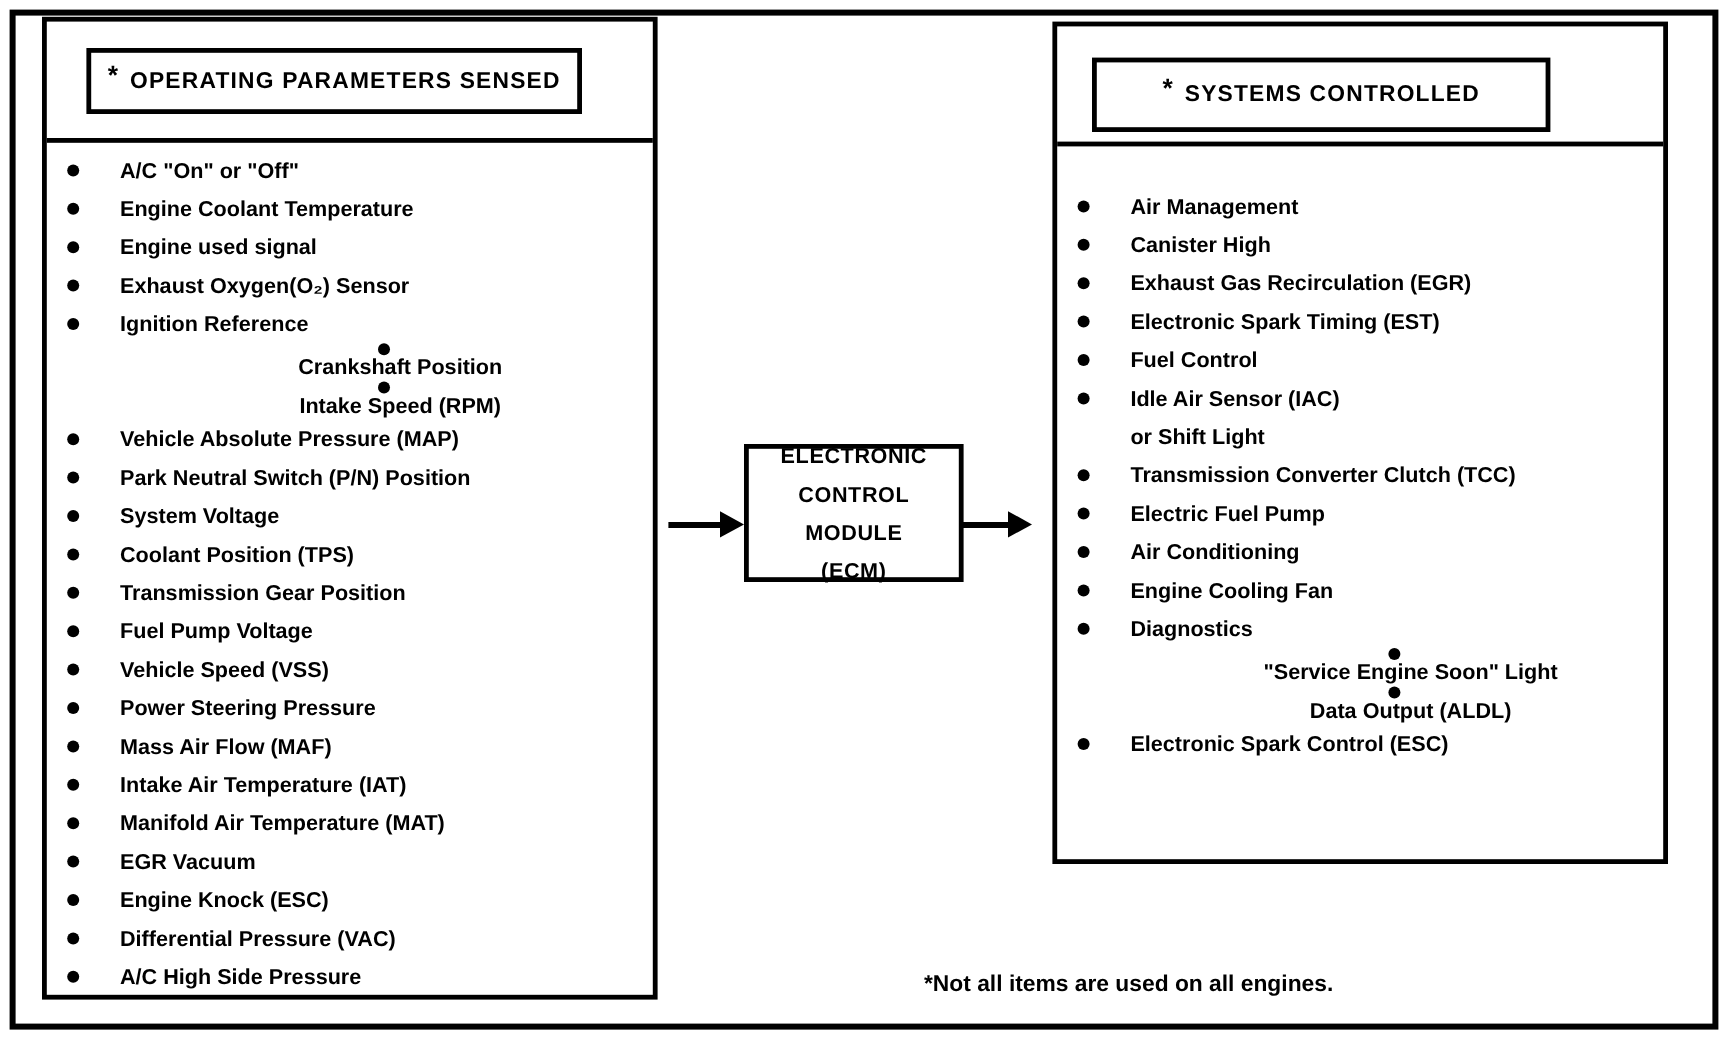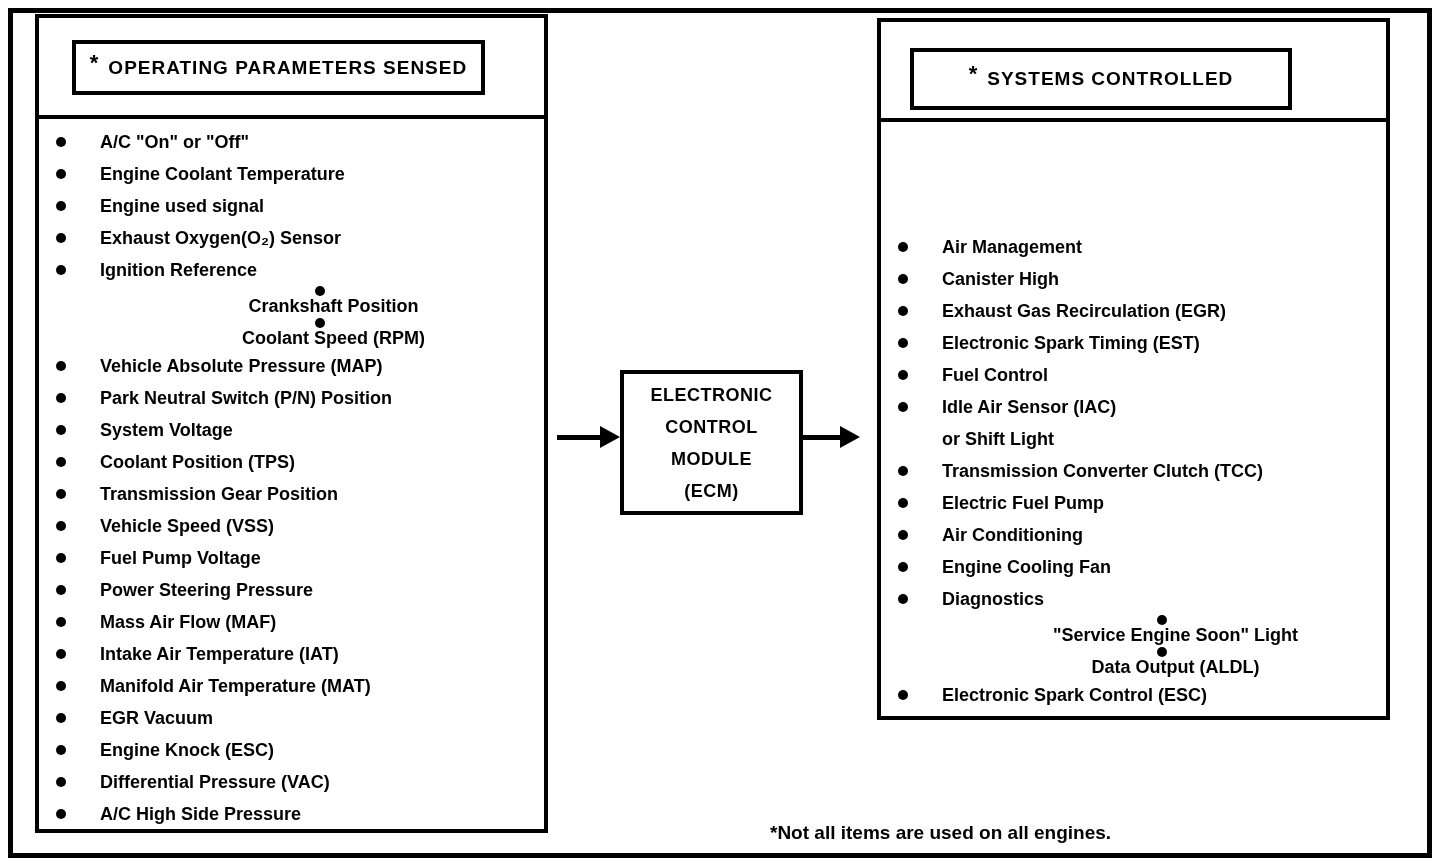--- a/index.html
+++ b/index.html
@@ -62,21 +62,21 @@
     position: relative;
     top: -5px;
     margin-right: 10px;
     font-size: 22px;
     letter-spacing: 0;
   }
 
   
   .list { width: 100%; }
   .panel-left  .list { padding-top: 7px; }
-  .panel-right .list { padding-top: 109px; }
+  .panel-right .list { padding-top: 34px; }
 
   .row {
     display: flex;
     align-items: center;
     height: 32px;
     padding-left: 17px;
     font-size: 18px;
     white-space: nowrap;
   }
   .bullet {
@@ -87,21 +87,21 @@
     margin-right: 34px;
   }
   .row.indent { padding-left: 84px; flex-direction: column; }
   .row.indent .bullet { margin-right: 27px; }
   .row.no-bullet .bullet { visibility: hidden; }
 
   
   .ecm-box {
     position: absolute;
     left: 620px; top: 370px;
-    width: 183px; height: 145px;
+    width: 183px; height: 115px;
     border: 4px solid #000;
     display: flex;
     flex-direction: column;
     align-items: center;
     justify-content: center;
     font-size: 18px;
     line-height: 32px;
     text-align: center;
     letter-spacing: 0.5px;
   }
@@ -122,21 +122,20 @@
   .arrow-head.ah-left  { left: 600px; top: 426px; }
   .arrow-line.al-right { left: 801px; top: 435px; width: 42px; }
   .arrow-head.ah-right { left: 840px; top: 426px; }
 
   
   .footnote {
     position: absolute;
     left: 770px; top: 810px;
     font-size: 19px;
     white-space: nowrap;
-    margin-top: 12px;
   }
 </style>
 </head>
 <body>
 
 <div class="canvas">
 
   <div class="frame"></div>
 
   <div class="panel panel-left">
@@ -173,21 +172,21 @@
           <span>Ignition Reference</span>
         </div>
 
         <div class="row indent">
           <span class="bullet"></span>
           <span>Crankshaft Position</span>
         </div>
 
         <div class="row indent">
           <span class="bullet"></span>
-          <span>Coolant Speed (RPM)</span>
+          <span>Intake Speed (RPM)</span>
         </div>
 
         <div class="row">
           <span class="bullet"></span>
           <span>Vehicle Absolute Pressure (MAP)</span>
         </div>
 
         <div class="row">
           <span class="bullet"></span>
           <span>Park Neutral Switch (P/N) Position</span>
@@ -203,26 +202,26 @@
           <span>Coolant Position (TPS)</span>
         </div>
 
         <div class="row">
           <span class="bullet"></span>
           <span>Transmission Gear Position</span>
         </div>
 
         <div class="row">
           <span class="bullet"></span>
+          <span>Fuel Pump Voltage</span>
+        </div>
+
+        <div class="row">
+          <span class="bullet"></span>
           <span>Vehicle Speed (VSS)</span>
-        </div>
-
-        <div class="row">
-          <span class="bullet"></span>
-          <span>Fuel Pump Voltage</span>
         </div>
 
         <div class="row">
           <span class="bullet"></span>
           <span>Power Steering Pressure</span>
         </div>
 
         <div class="row">
           <span class="bullet"></span>
           <span>Mass Air Flow (MAF)</span>

